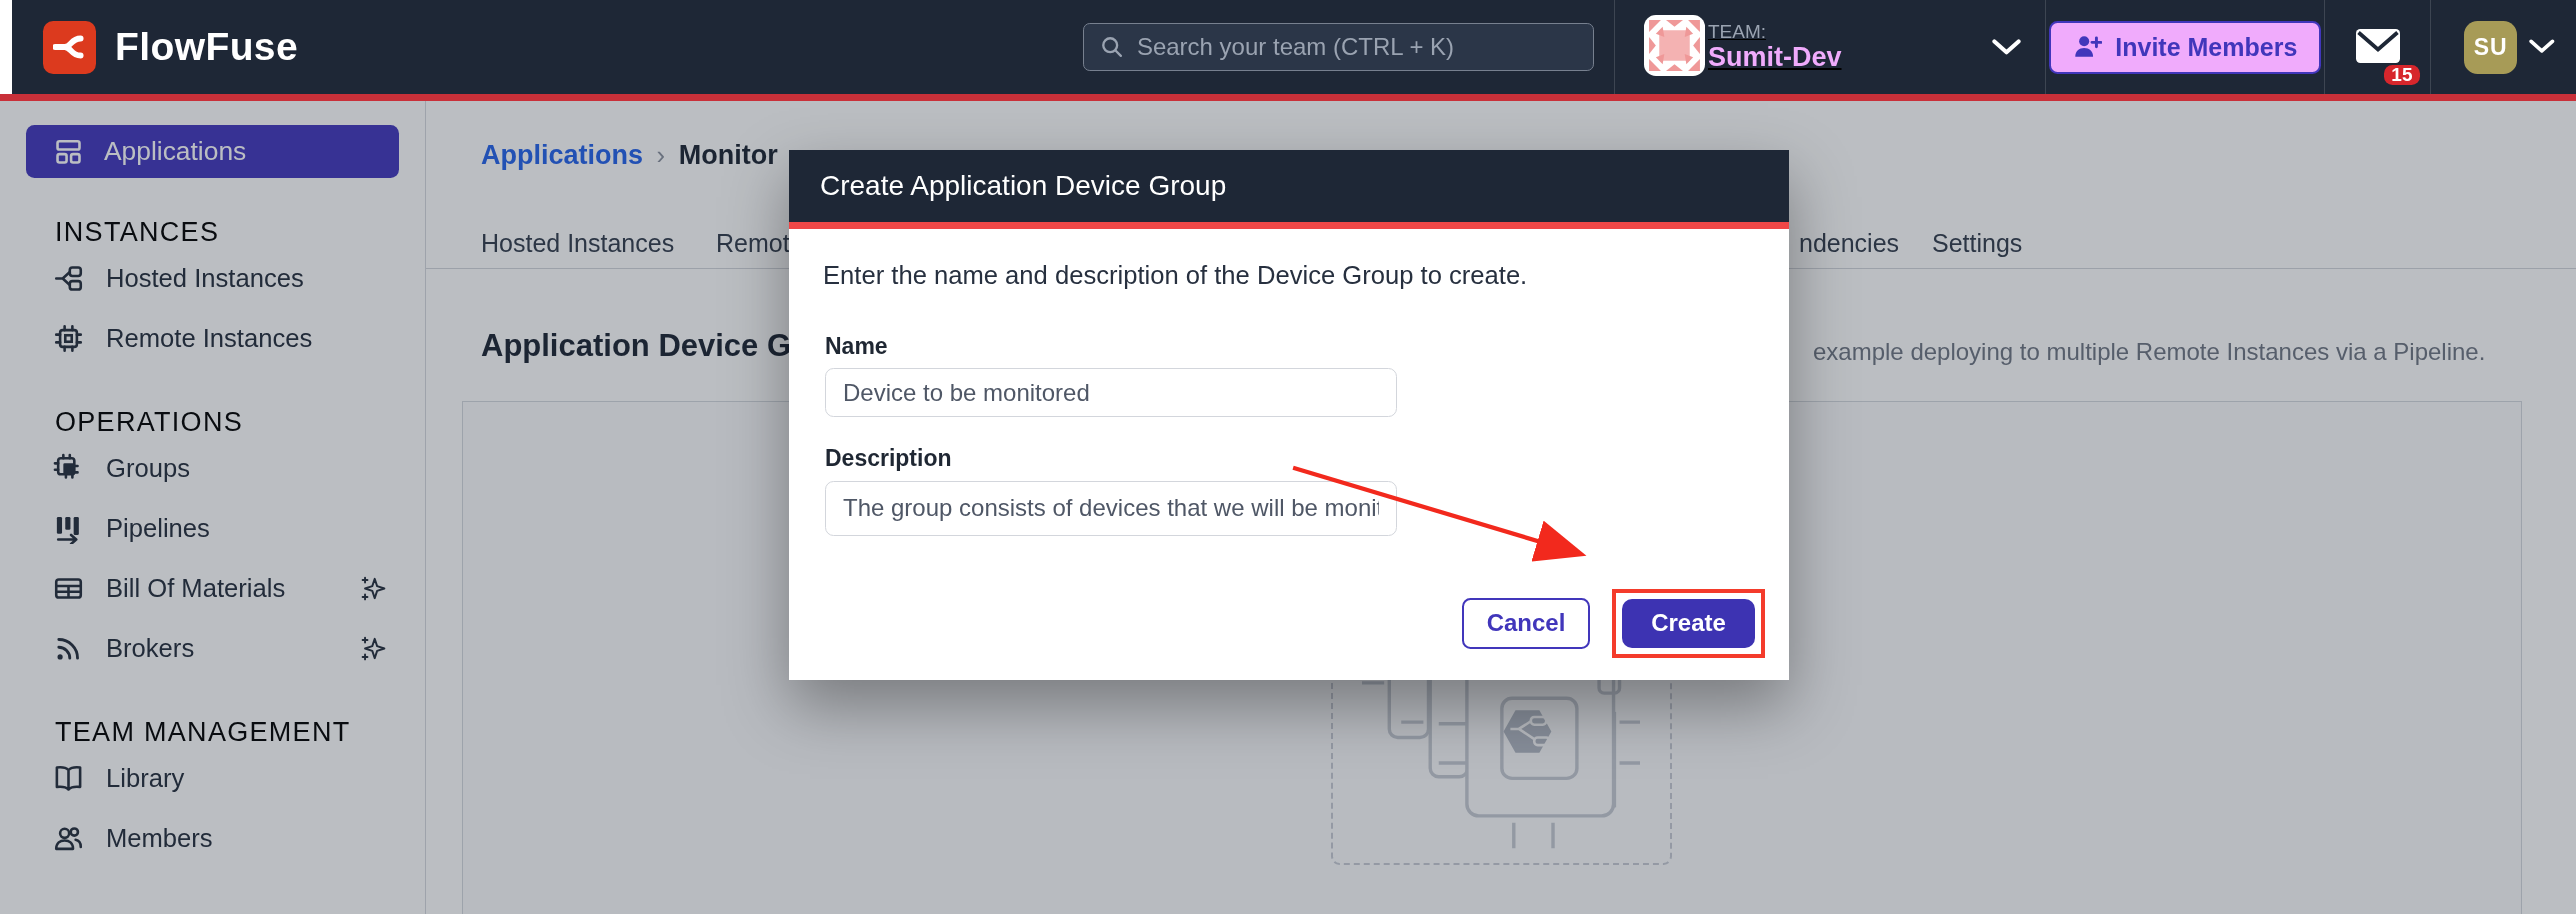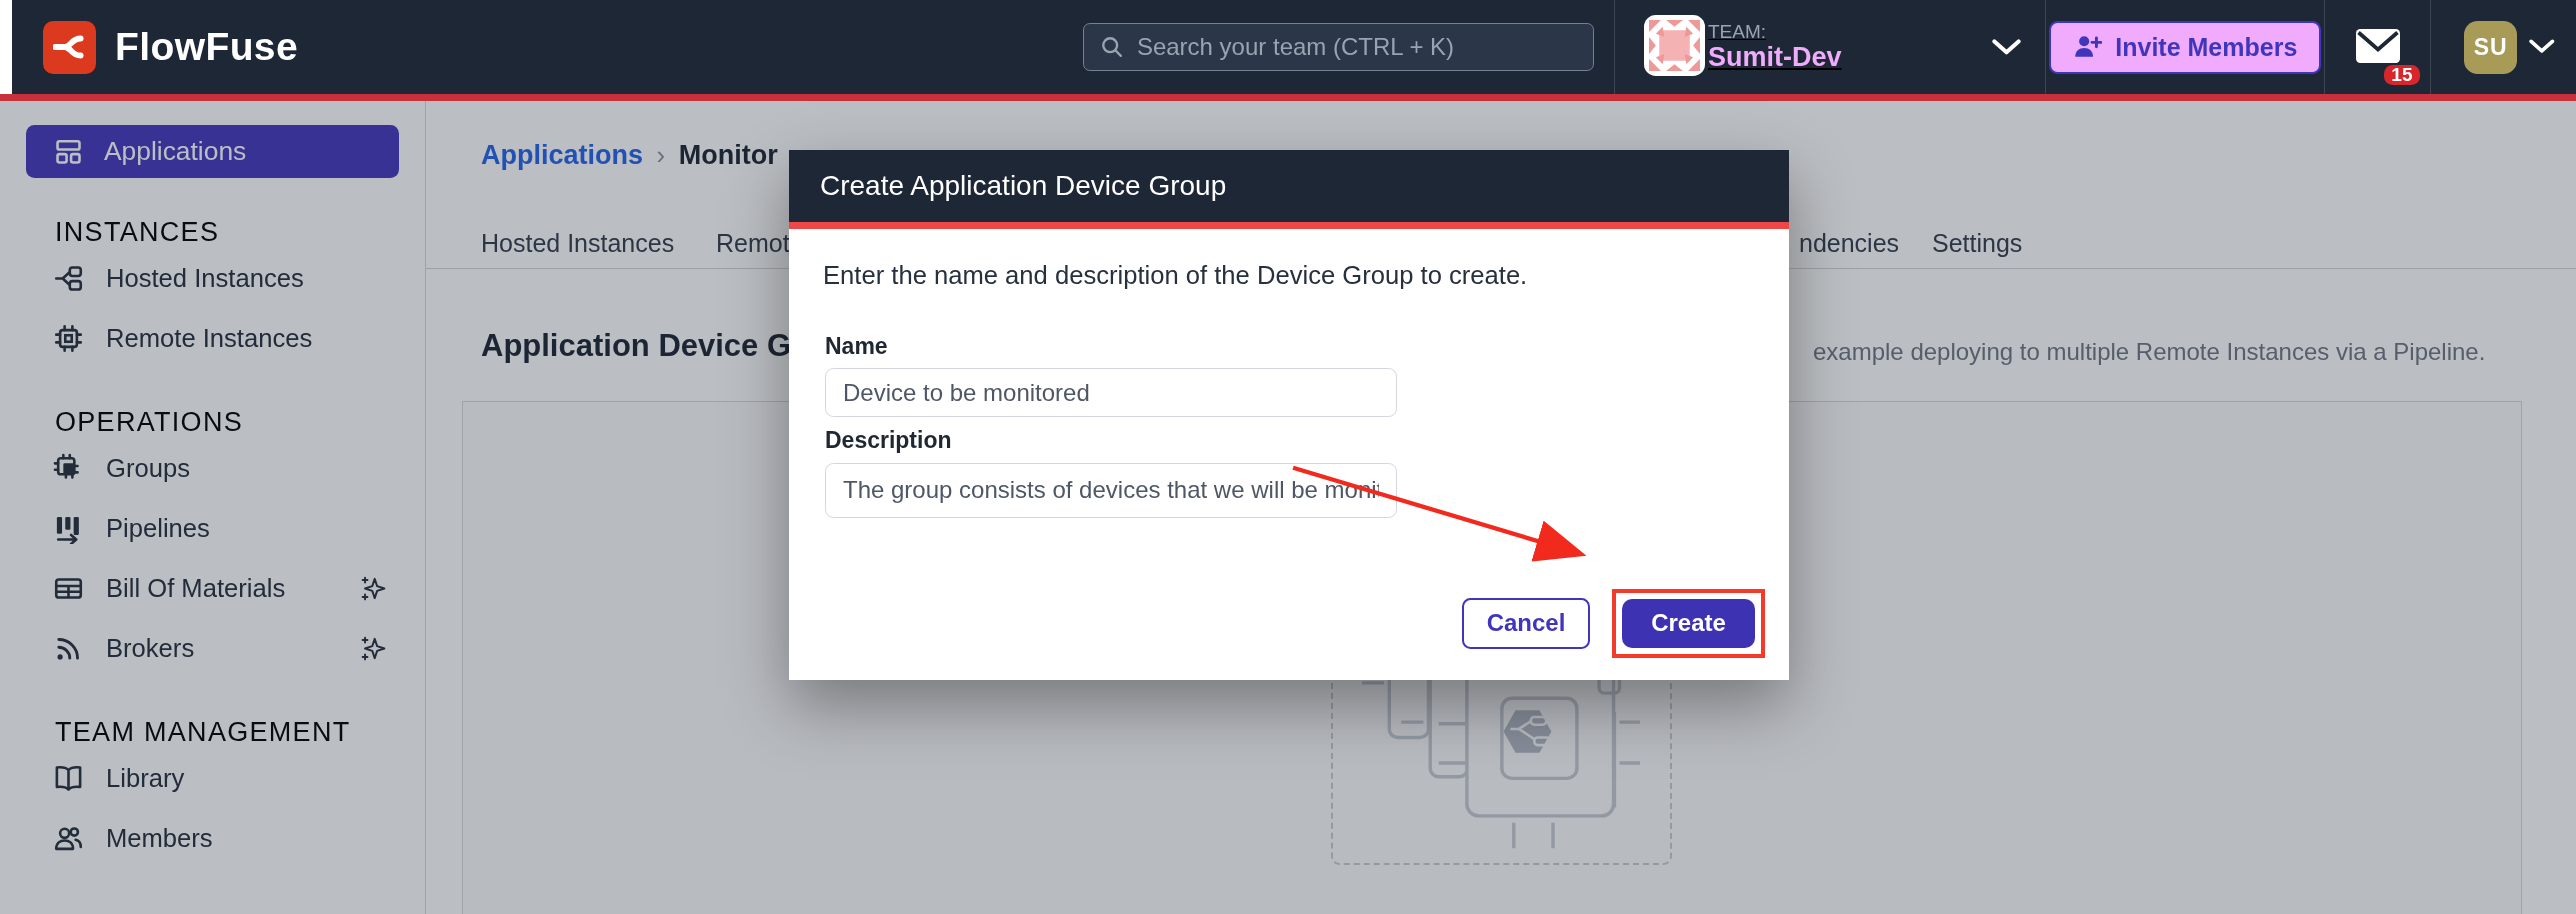--- a/index.html
+++ b/index.html
@@ -78,21 +78,21 @@
   .overlay { position:absolute; top:94px; left:0; right:0; bottom:0;
     background:rgba(30,39,54,.30); z-index:50; }
   .modal { position:absolute; left:789px; top:150px; width:1000px; height:530px;
     background:#fff; z-index:60; box-shadow:0 25.6px 60px rgba(0,0,0,.35); }
   .modal-hd { height:72px; background:#1E2736; display:flex; align-items:center; }
   .modal-title { color:#fff; font-size:28px; font-weight:normal; padding-left:31px; }
   .modal-accent { height:6.8px; background:#EF4747; }
   .modal-body { position:relative; height:451px; }
   .modal-intro { padding:32px 34px 0 34px; font-size:25.6px; color:#27303F; }
   .fld-label { margin:43px 0 8.5px 36px; font-size:23px; font-weight:600; color:#1F2733; }
-  .fld-label.desc { margin-top:10px; }
+  .fld-label.desc { margin-top:28px; }
   .fld-input { display:block; margin-left:36px; width:572px; height:49px;
     border:1.7px solid #D3D6DC; border-radius:8.5px; padding:0 17px; font-size:24px;
     color:#4F5766; font-family:inherit; outline:none; background:#fff; }
   .fld-input.ta { height:55px; }
   .modal-actions { position:absolute; right:24px; bottom:22px; display:flex;
     align-items:center; gap:22px; }
   .btn-cancel { width:128px; height:51px; background:#fff; border:2.6px solid #4136BB;
     border-radius:8.5px; color:#4136BB; font-size:24px; font-weight:bold; cursor:pointer;
     font-family:inherit; }
   .create-hl { border:4.3px solid #F43B2B; padding:6px; }

